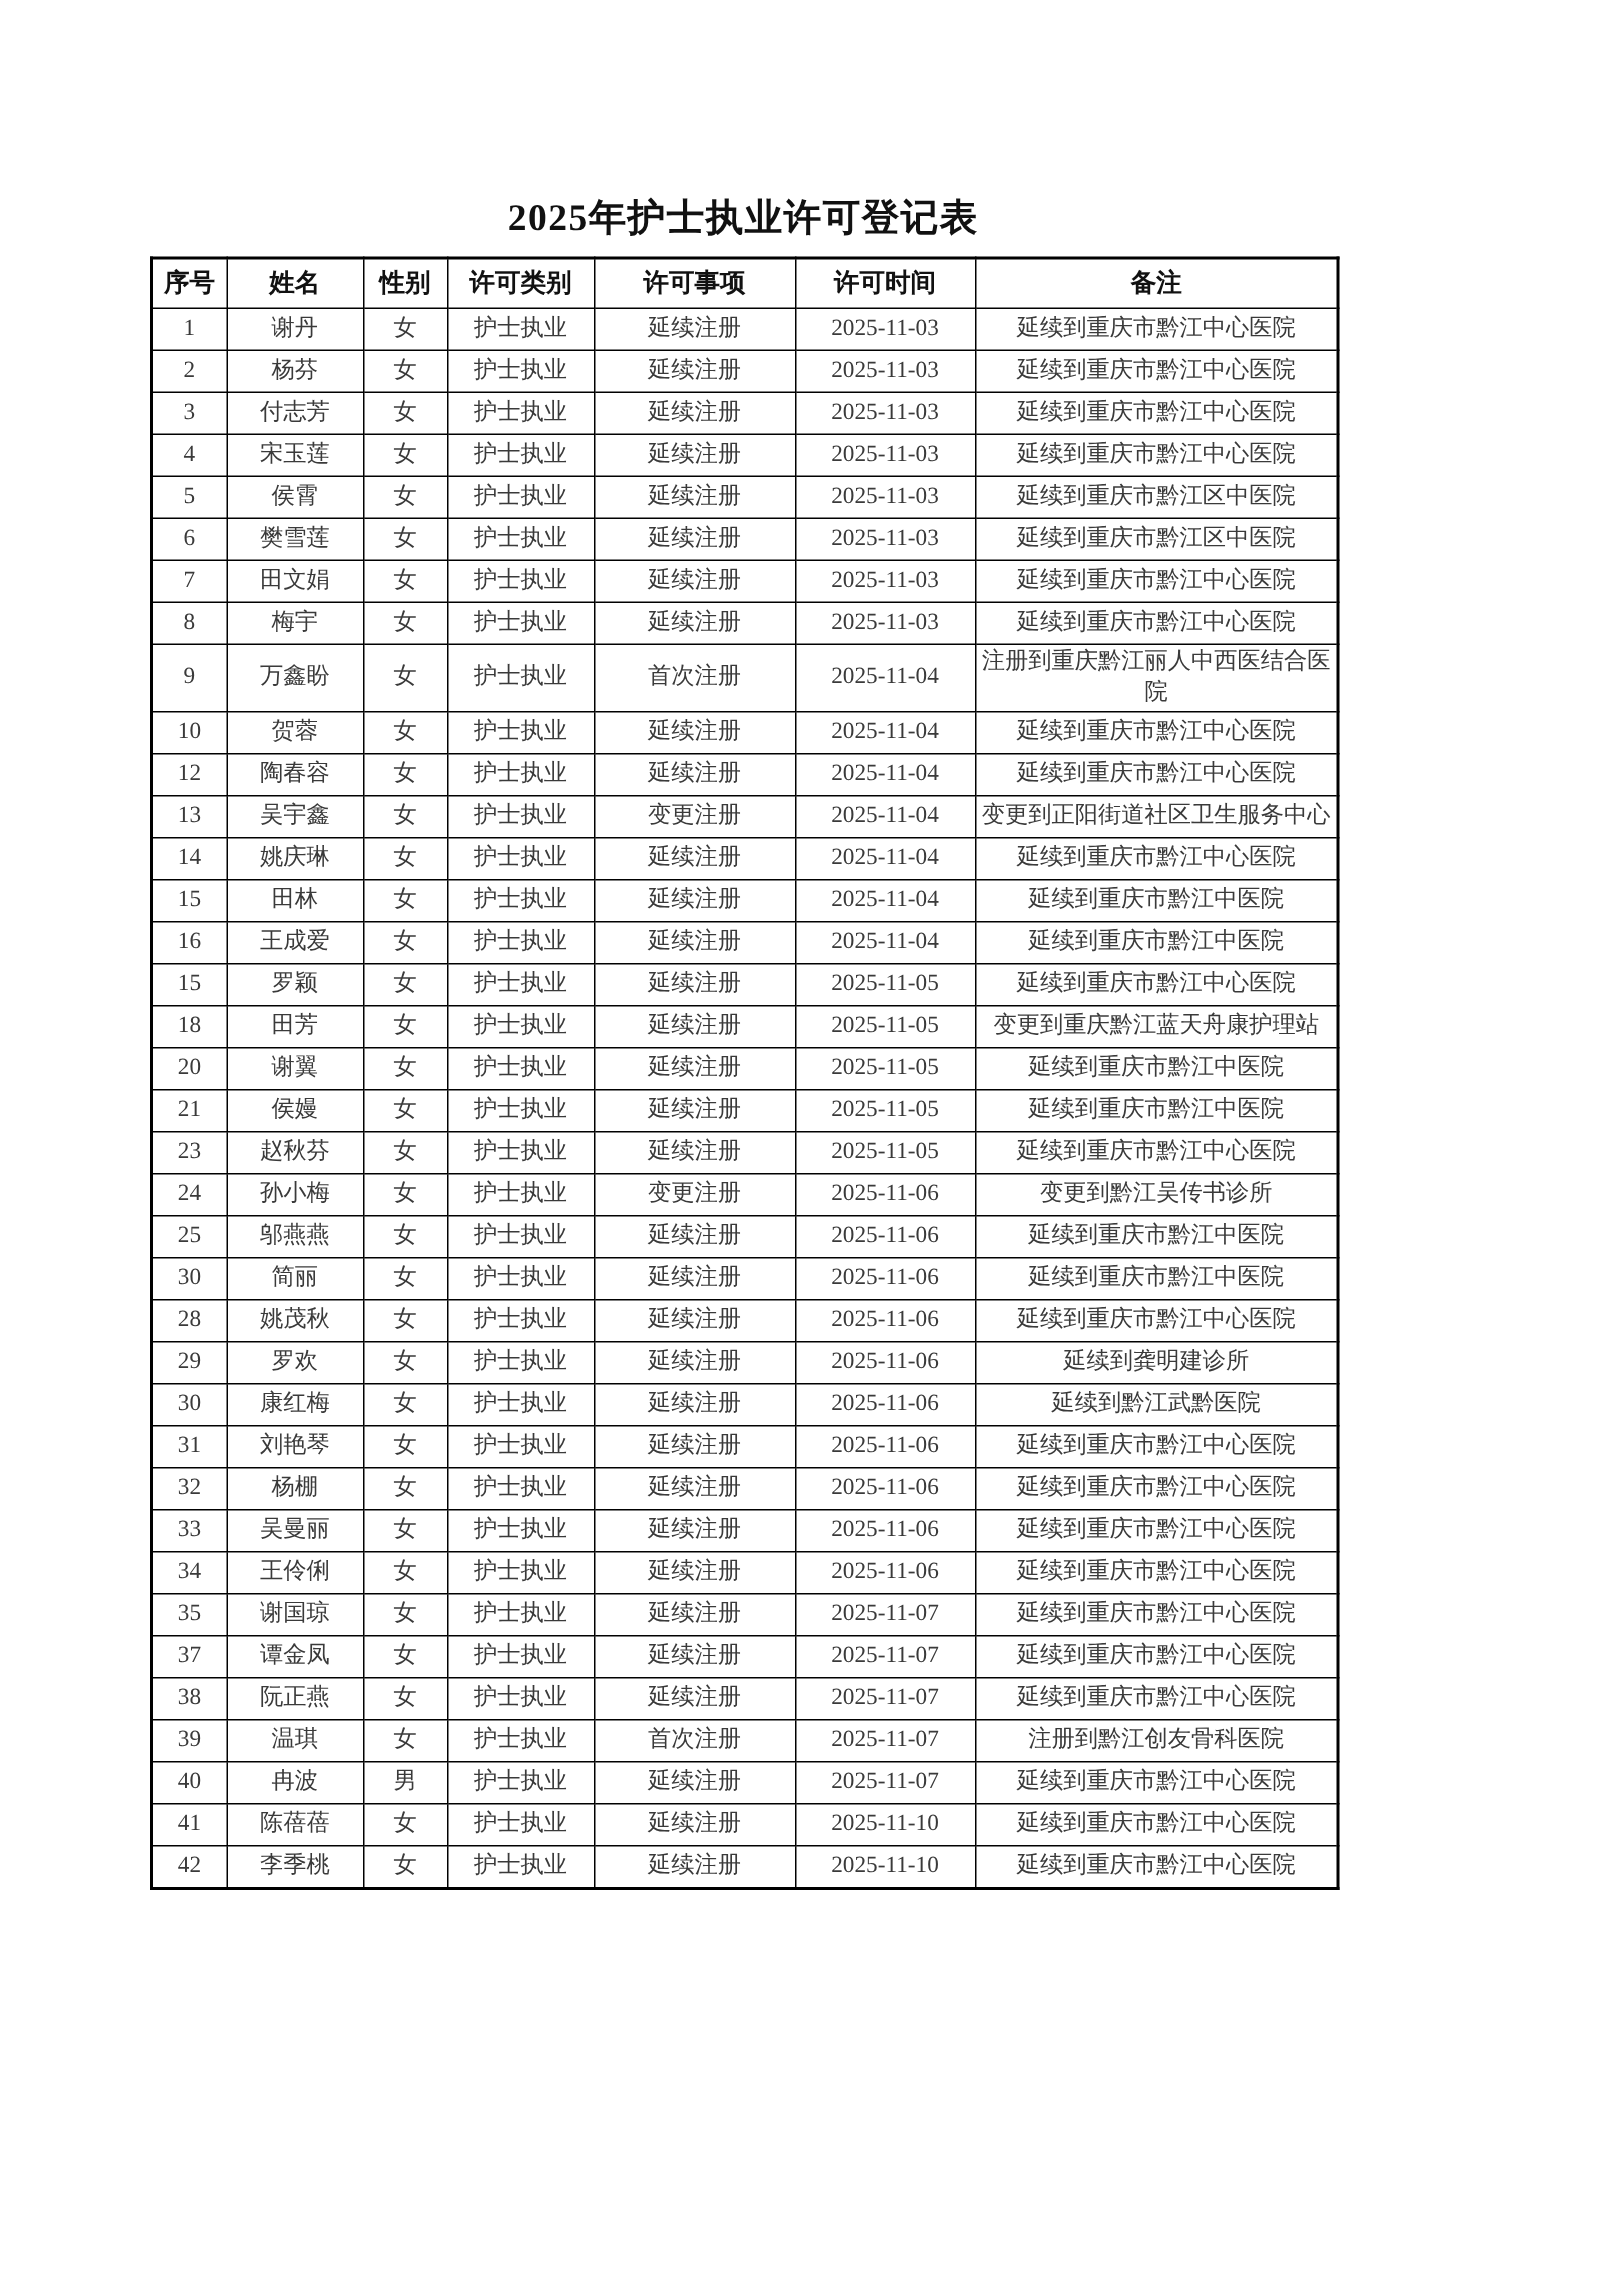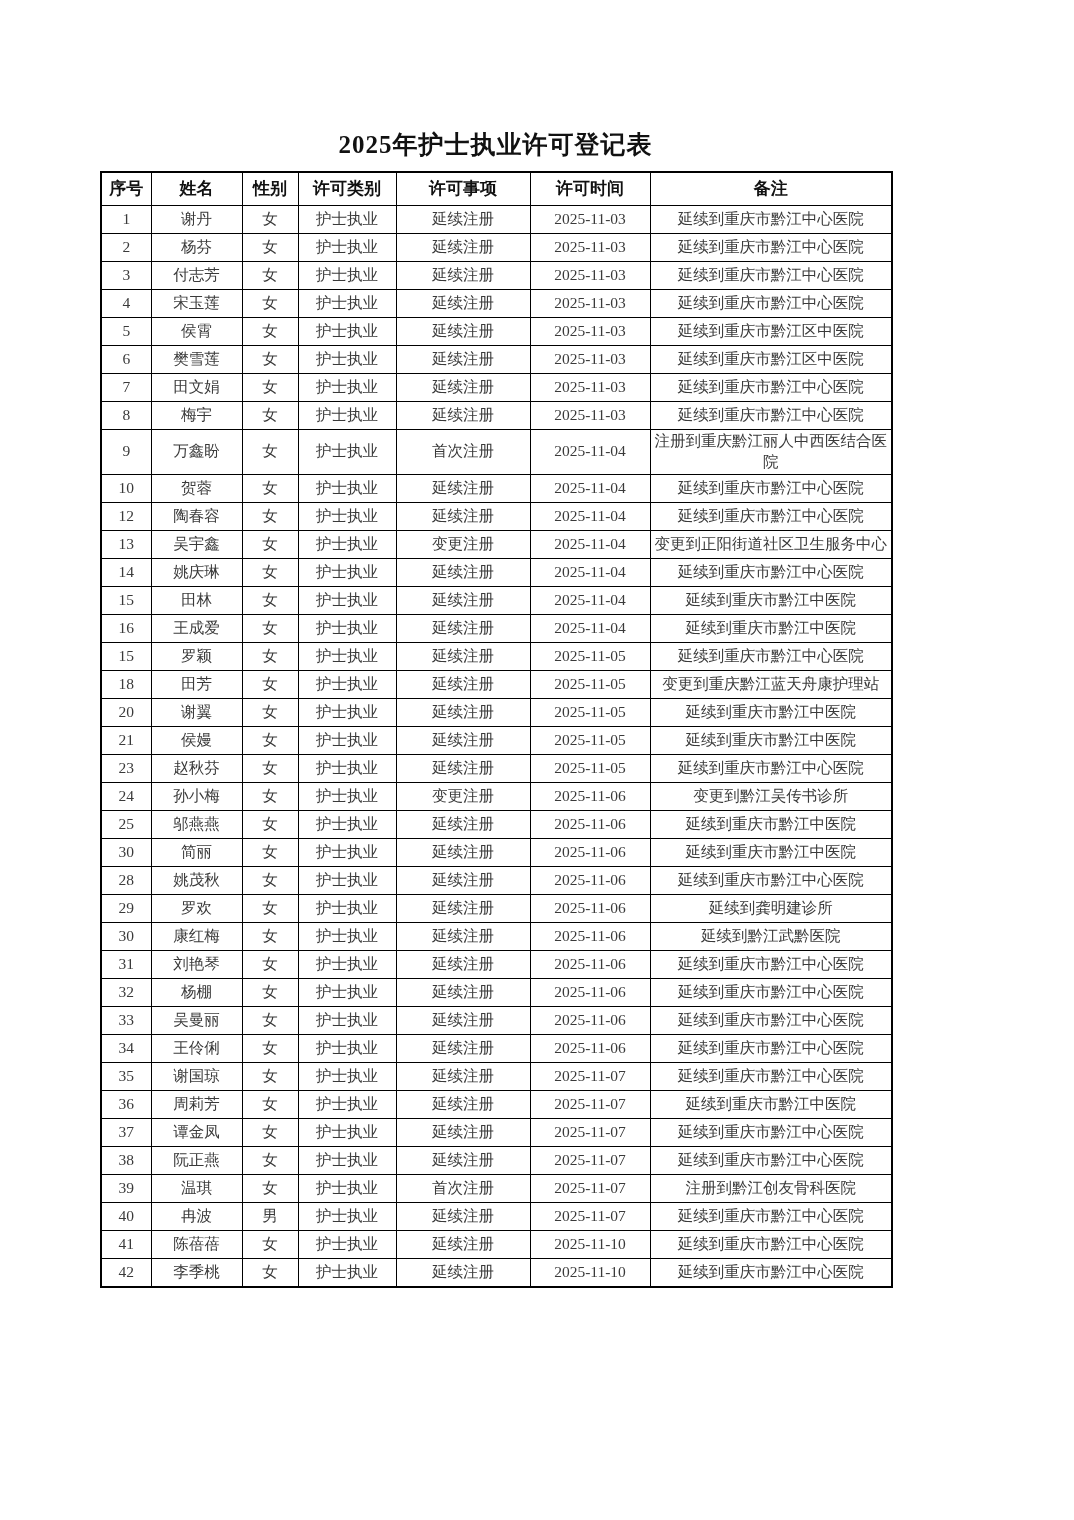--- a/index.html
+++ b/index.html
@@ -366,29 +366,20 @@
         <tr>
           <td>35</td>
           <td>谢国琼</td>
           <td>女</td>
           <td>护士执业</td>
           <td>延续注册</td>
           <td>2025-11-07</td>
           <td>延续到重庆市黔江中心医院</td>
         </tr>
         <tr>
-          <td>36</td>
-          <td>周莉芳</td>
-          <td>女</td>
-          <td>护士执业</td>
-          <td>延续注册</td>
-          <td>2025-11-07</td>
-          <td>延续到重庆市黔江中医院</td>
-        </tr>
-        <tr>
           <td>37</td>
           <td>谭金凤</td>
           <td>女</td>
           <td>护士执业</td>
           <td>延续注册</td>
           <td>2025-11-07</td>
           <td>延续到重庆市黔江中心医院</td>
         </tr>
         <tr>
           <td>38</td>

